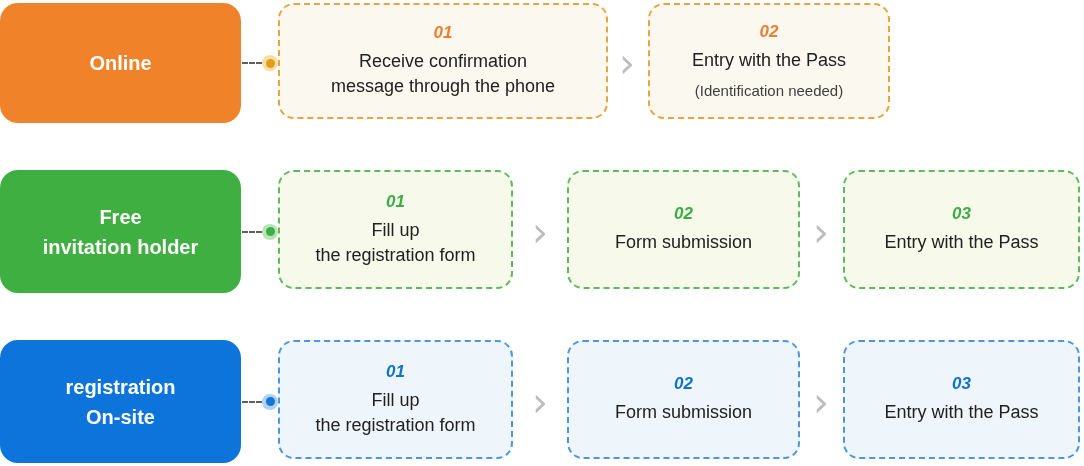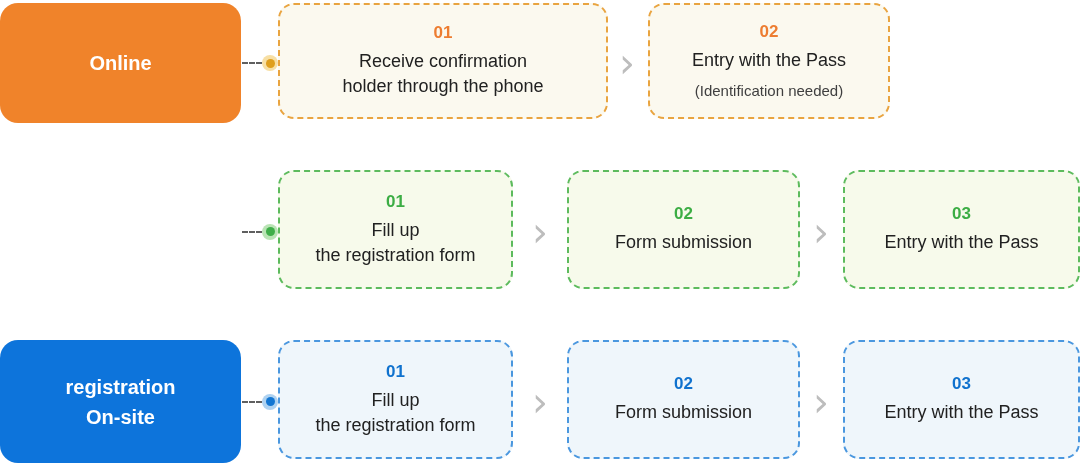--- a/index.html
+++ b/index.html
@@ -23,21 +23,21 @@
     width:16px;height:16px;border-radius:50%;background:var(--halo);
     display:flex;align-items:center;justify-content:center;z-index:2;
   }
   .connector-dot .core{width:9px;height:9px;border-radius:50%;background:var(--dot);}
   .step-card{
     position:absolute;top:0;height:calc(100% - 4px);box-sizing:border-box;
     border:2px dashed var(--card-border);border-radius:16px;background:var(--card-bg);
     display:flex;flex-direction:column;align-items:center;justify-content:center;
     text-align:center;gap:6px;
   }
-  .step-number{color:var(--num);font-weight:bold;font-size:17px;line-height:20px;}
+  .step-number{color:var(--num);font-weight:bold;font-size:17px;line-height:20px;font-style:italic;}
   .step-title{color:#212121;font-weight:normal;font-size:18px;line-height:25px;}
   .step-note{color:#3f3f3f;font-size:15px;line-height:20px;margin-top:8px;}
   .chevron{
     position:absolute;top:50%;transform:translate(-50%,-50%);
     color:#bdbdbd;font-size:40px;line-height:1;font-family:"DejaVu Sans",sans-serif;
     display:flex;align-items:center;justify-content:center;height:40px;user-select:none;
   }
 </style>
 </head>
 <body>
@@ -49,34 +49,38 @@
       <span>Online</span>
     </div>
     <div class="connector-line"></div>
     <div class="connector-dot">
         <div class="core"></div>
       </div>
     <div class="step-card" style="left:278px;width:330px;">
       <div class="step-number">01</div>
       <div class="step-title">
         <div>Receive confirmation</div>
-        <div>holder through the phone</div>
+        <div>message through the phone</div>
       </div>
     </div>
     <div class="chevron" style="left:627px;">›</div>
     <div class="step-card" style="left:648px;width:242px;">
       <div class="step-number">02</div>
       <div class="step-title">
         <div>Entry with the Pass</div>
         <div class="step-note">(Identification needed)</div>
       </div>
     </div>
   </div>
 
   <div class="flow-row" style="top: 170px; height: 123px; --accent: #3faf42; --num: #3cad44; --card-bg: #f7faeb; --card-border: #5dbb5d; --dot: #3fae49; --halo: #b9e4b4;">
+    <div class="row-label">
+      <span>Free</span>
+      <span>invitation holder</span>
+    </div>
     <div class="connector-line"></div>
     <div class="connector-dot">
         <div class="core"></div>
       </div>
     <div class="step-card" style="left:278px;width:235px;">
       <div class="step-number">01</div>
       <div class="step-title">
         <div>Fill up</div>
         <div>the registration form</div>
       </div>

